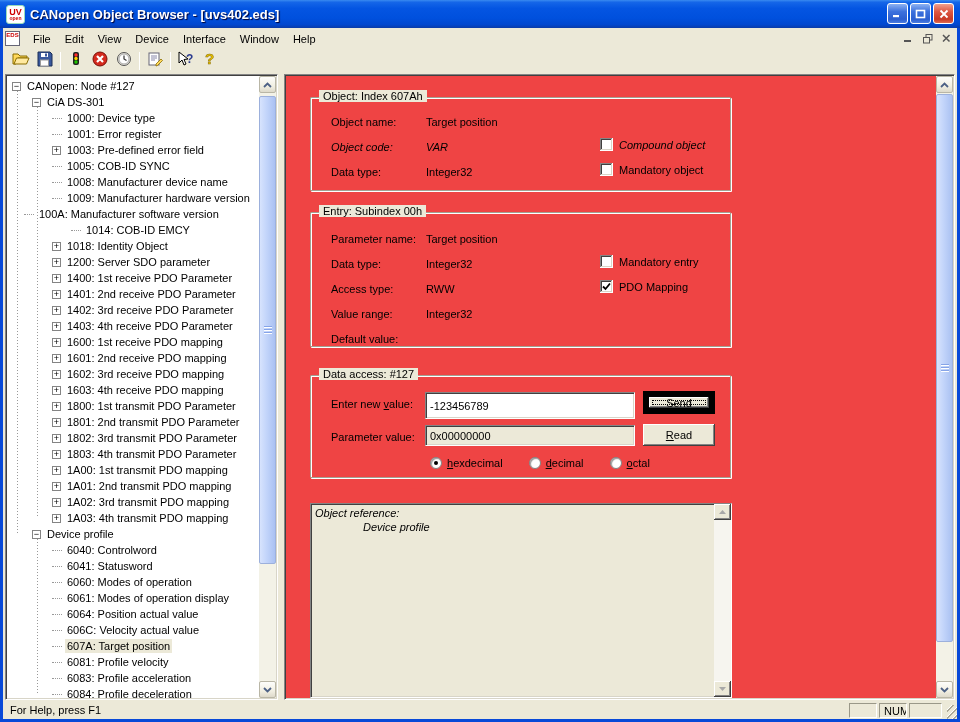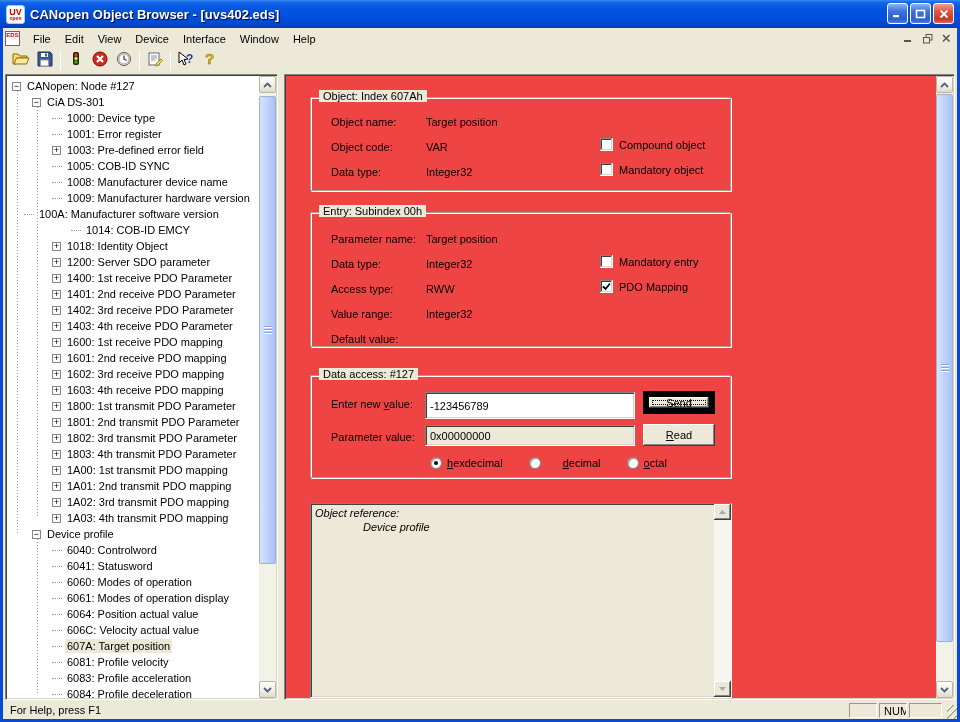--- a/index.html
+++ b/index.html
@@ -417,21 +417,21 @@
 
     <div class="right-panel sunken">
 
       <div class="grpbox" style="left:25px;top:22px;width:421px;height:94px;">
         <span class="grptitle">Object: Index 607Ah</span>
         <div id="object-group-rows">
             <div class="frow" style="top: 16px;">
               <span class="flabel">Object name:</span>
               <span class="fvalue">Target position</span>
             </div>
-            <div class="frow" style="top: 41px;">
+            <div class="frow" style="top: 41px; font-style: italic;">
               <span class="flabel">Object code:</span>
               <span class="fvalue">VAR</span>
               <span class="fcheck">
                 <span class="cbox"></span>
                 <span>Compound object</span>
               </span>
             </div>
             <div class="frow" style="top: 66px;">
               <span class="flabel">Data type:</span>
               <span class="fvalue">Integer32</span>
@@ -502,21 +502,21 @@
           <span><span></span><u>R</u><span>ead</span></span>
         </div>
 
         <div id="radio-row" style="position:absolute;left:119px;top:81px;display:flex;gap:26px;font-size:11px;align-items:center;">
             <label style="display: inline-flex; align-items: center; gap: 5px;">
               <span class="radio sel">
                 <span class="dot"></span>
               </span>
               <span><span></span><u>h</u><span>exdecimal</span></span>
             </label>
-            <label style="display: inline-flex; align-items: flex-start; gap: 22px;">
+            <label style="display: inline-flex; align-items: flex-start; gap: 5px;">
               <span class="radio"></span>
               <span><span></span><u>d</u><span>ecimal</span></span>
             </label>
             <label style="display: inline-flex; align-items: center; gap: 5px;">
               <span class="radio"></span>
               <span><span></span><u>o</u><span>ctal</span></span>
             </label>
           </div>
       </div>
 

